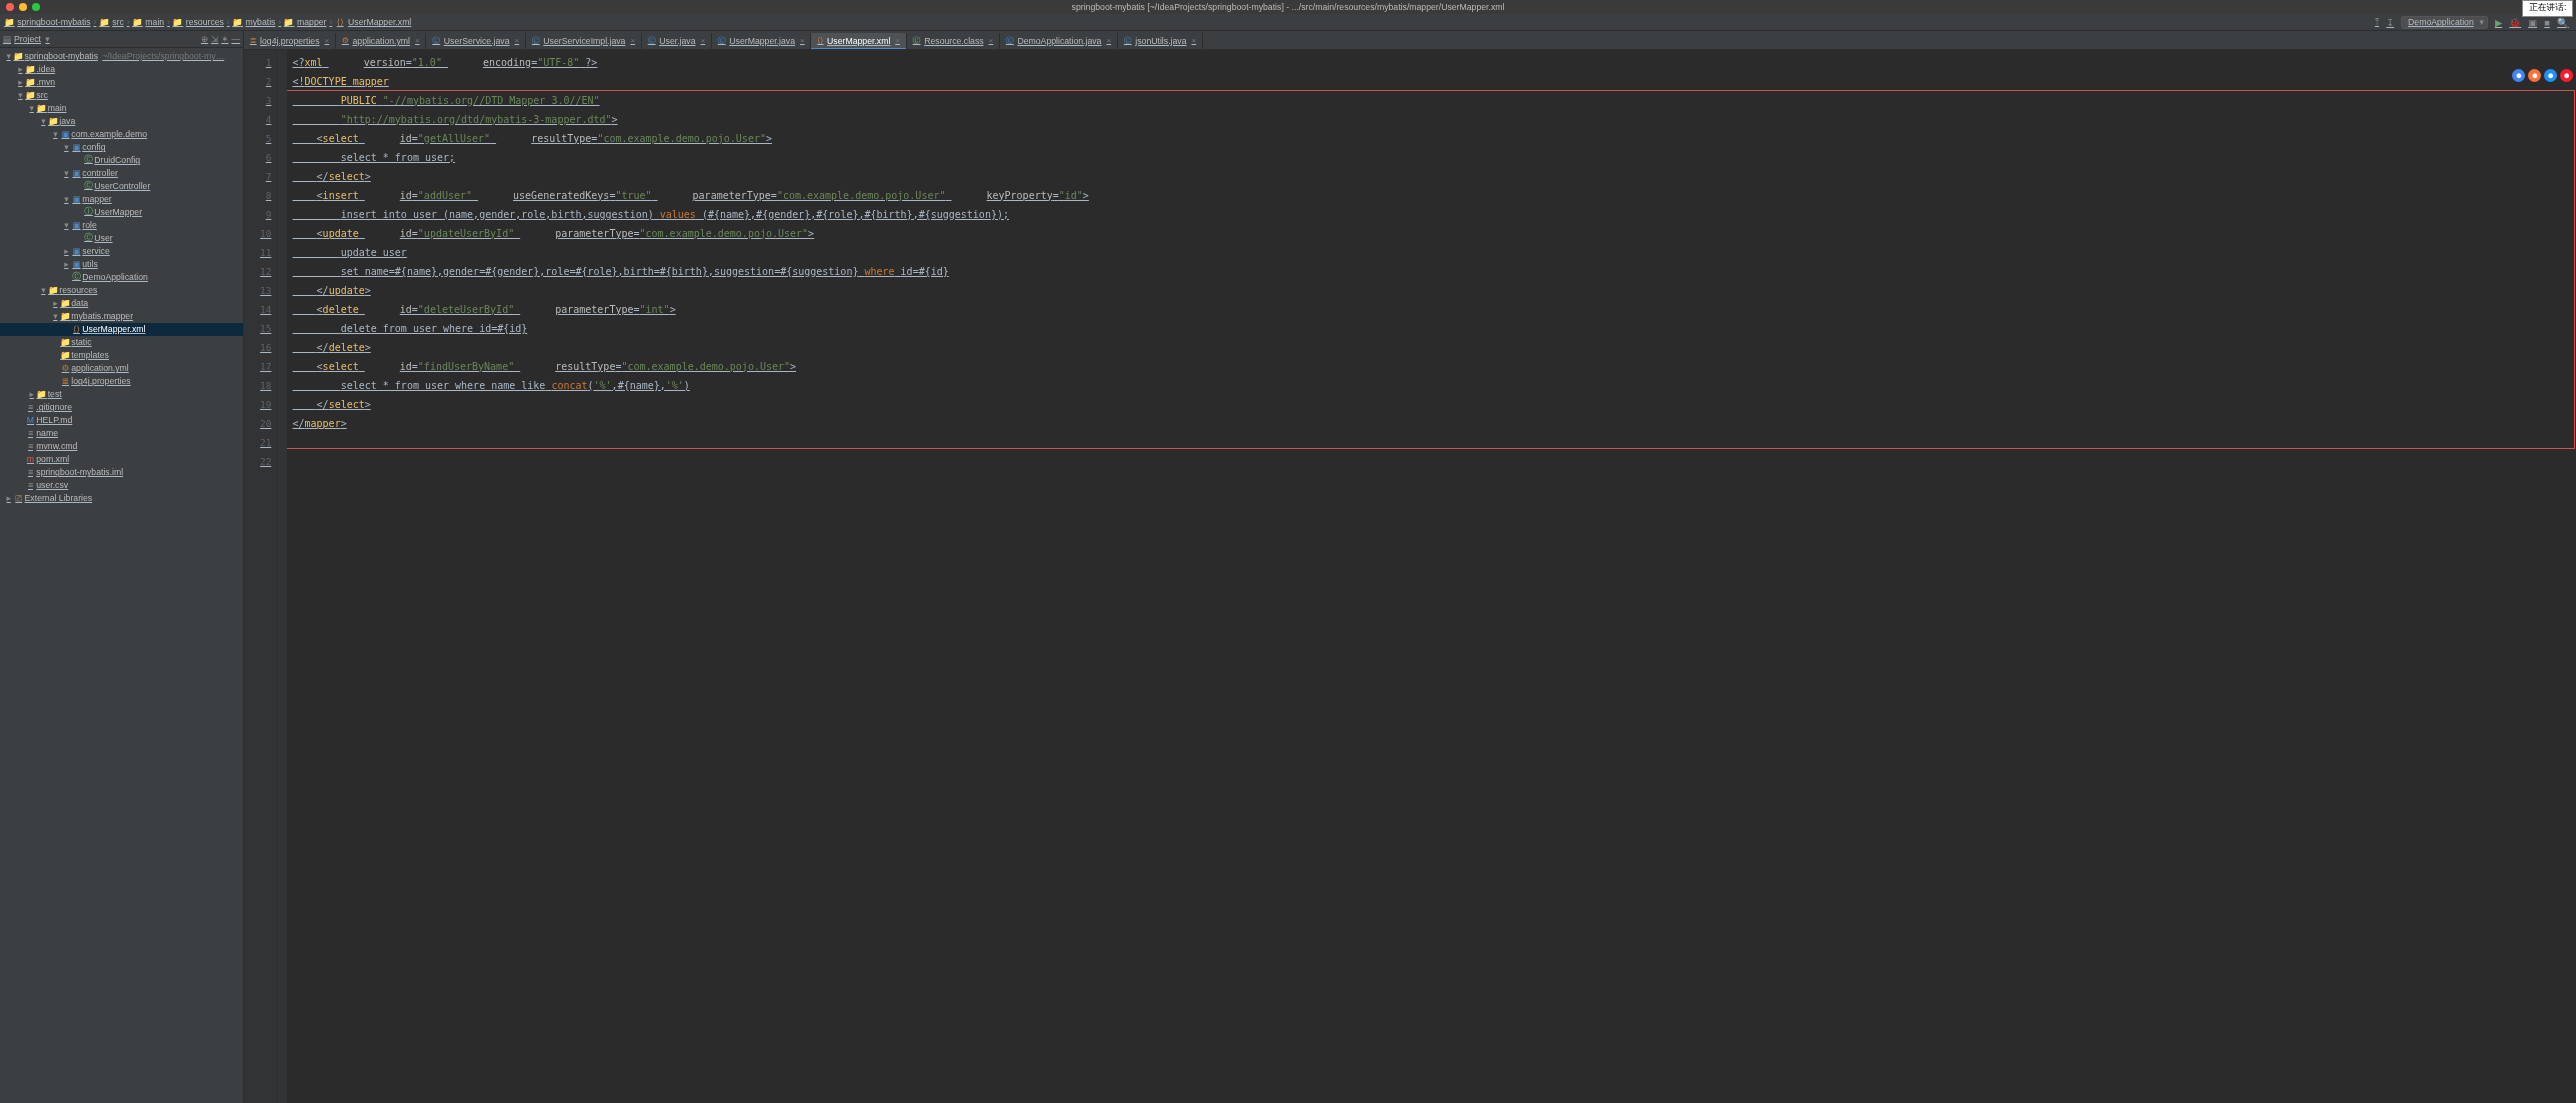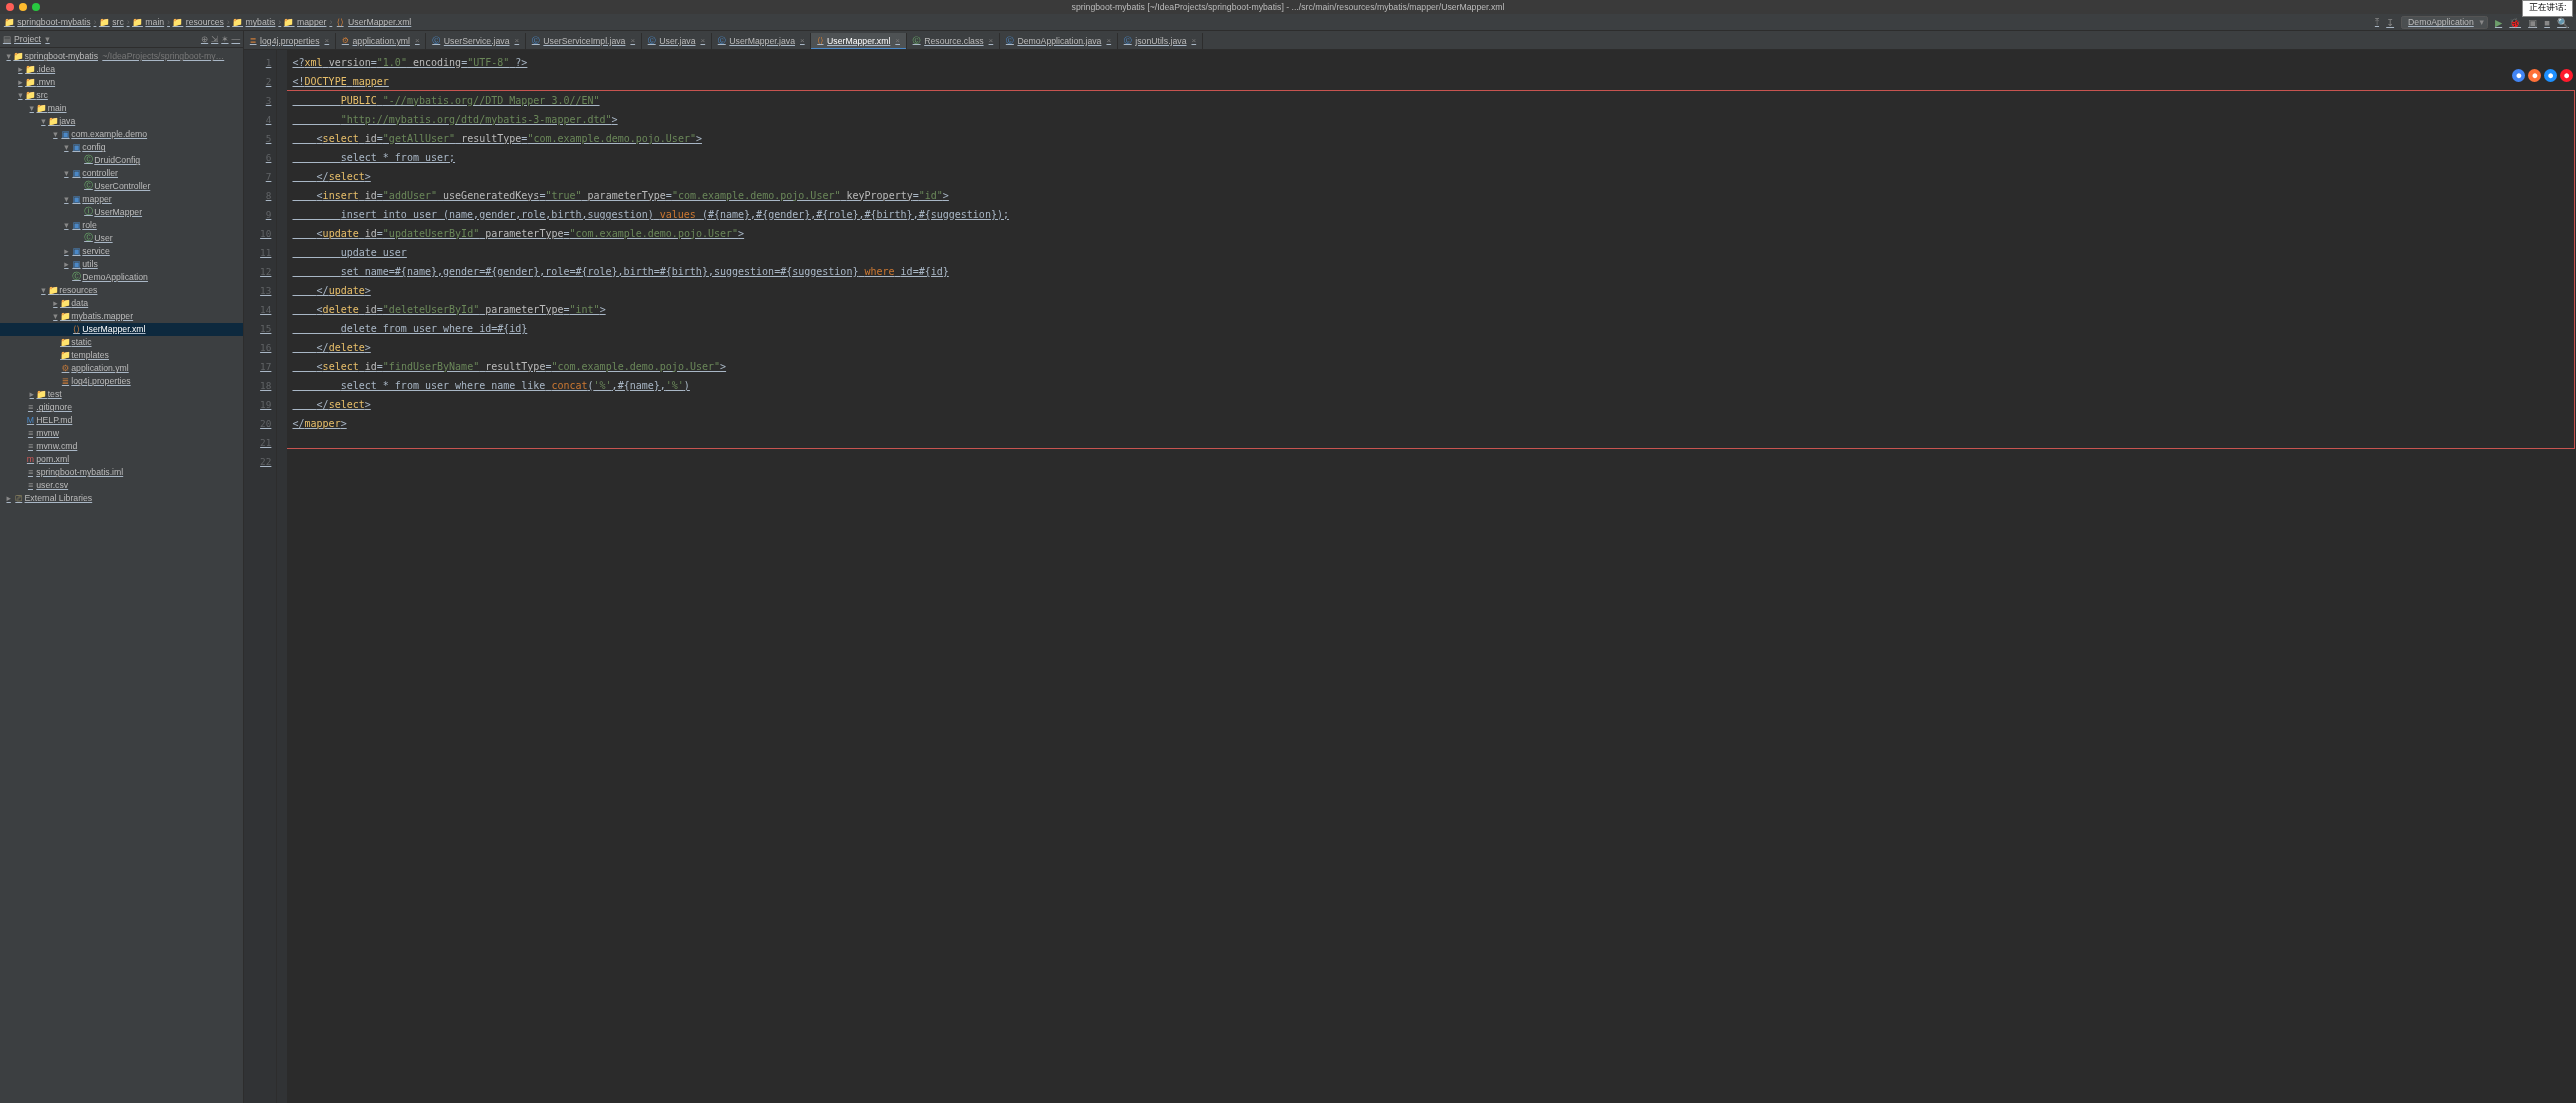--- a/index.html
+++ b/index.html
@@ -59,21 +59,21 @@
 .tab .x{color:#777;font-size:8px;margin-left:1.4px;}
 .tab.active{background:#4e5254;color:#fff;}
 .tab.active:after{content:"";position:absolute;bottom:-0.7px;left:0;right:0;height:1.4px;background:#4a88c7;}
 .code-wrap{flex:1;display:flex;min-height:0;position:relative;}
 .gutter{width:27.4px;background:#313335;color:#606366;text-align:right;padding:2.9px 4.3px 2.9px 0;border-right:0.7px solid #2d2d2d;font-size:9.4px;line-height:19px;user-select:none;}
 .fold{width:10px;background:#313335;position:relative;}
 .code{flex:1;overflow:auto;position:relative;padding:2.9px 0 2.9px 5.8px;font-size:10px;line-height:19px;}
 .cl{white-space:pre;}
 
 .t{color:#e8bf6a;} 
-.a{color:#bababa;} 
+.a{color:#bababa;margin-left:35px;} 
 .s{color:#6a8759;} 
 .p{color:#a9b7c6;} 
 .kw{color:#cc7832;margin-top:40px;} 
 .txt{color:#a9b7c6;}
 
 .hl-box{position:absolute;border:0.7px solid #c75450;pointer-events:none;}
 
 .browser-stripe{position:absolute;top:19px;right:2.9px;display:flex;gap:2.9px;}
 .bic{width:13px;height:13px;border-radius:50%;display:flex;align-items:center;justify-content:center;font-size:8px;color:#fff;}
 </style>
@@ -310,21 +310,21 @@
             <span class="lbl">.gitignore</span>
           </div>
           <div class="row" style="padding-left: 16px;">
             <span class="tw"></span>
             <span class="ic"><span class="fmd">M</span></span>
             <span class="lbl">HELP.md</span>
           </div>
           <div class="row" style="padding-left: 16px;">
             <span class="tw"></span>
             <span class="ic"><span class="ftxt">≡</span></span>
-            <span class="lbl">mvnw</span>
+            <span class="lbl">name</span>
           </div>
           <div class="row" style="padding-left: 16px;">
             <span class="tw"></span>
             <span class="ic"><span class="ftxt">≡</span></span>
             <span class="lbl">mvnw.cmd</span>
           </div>
           <div class="row" style="padding-left: 16px;">
             <span class="tw"></span>
             <span class="ic"><span class="fm">m</span></span>
             <span class="lbl">pom.xml</span>

